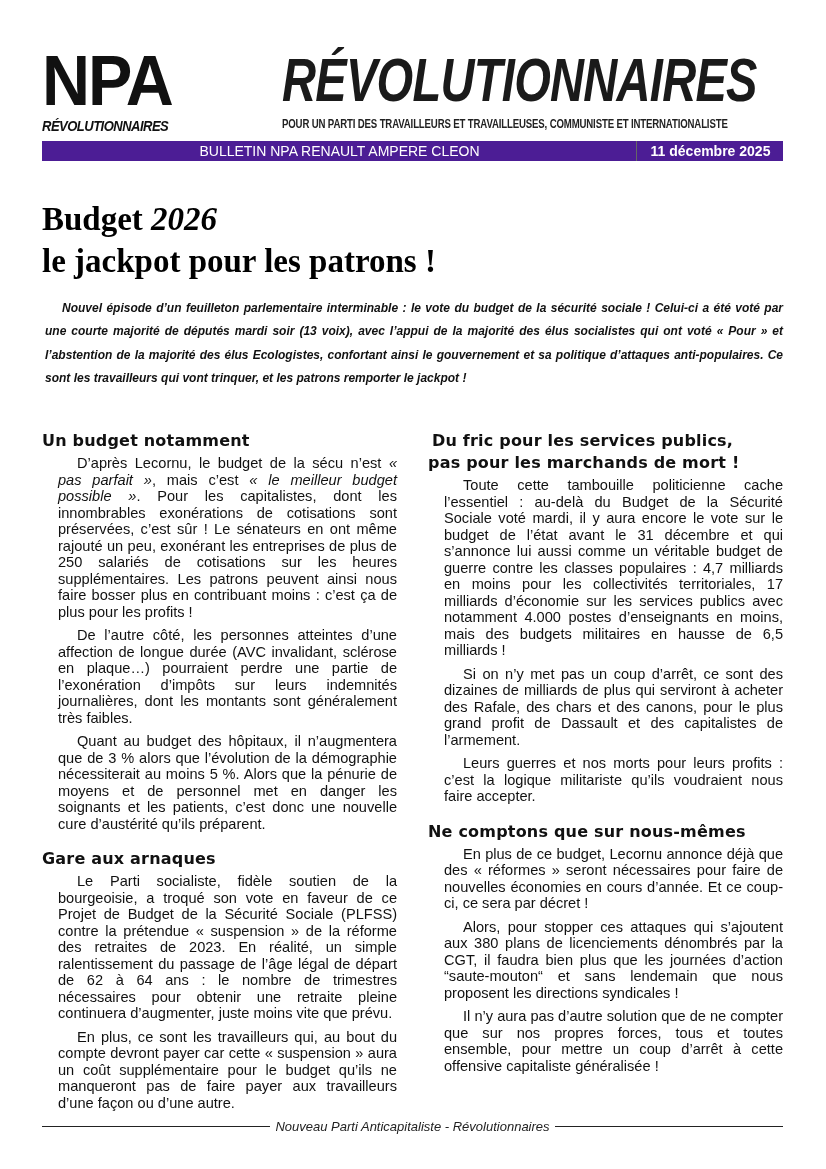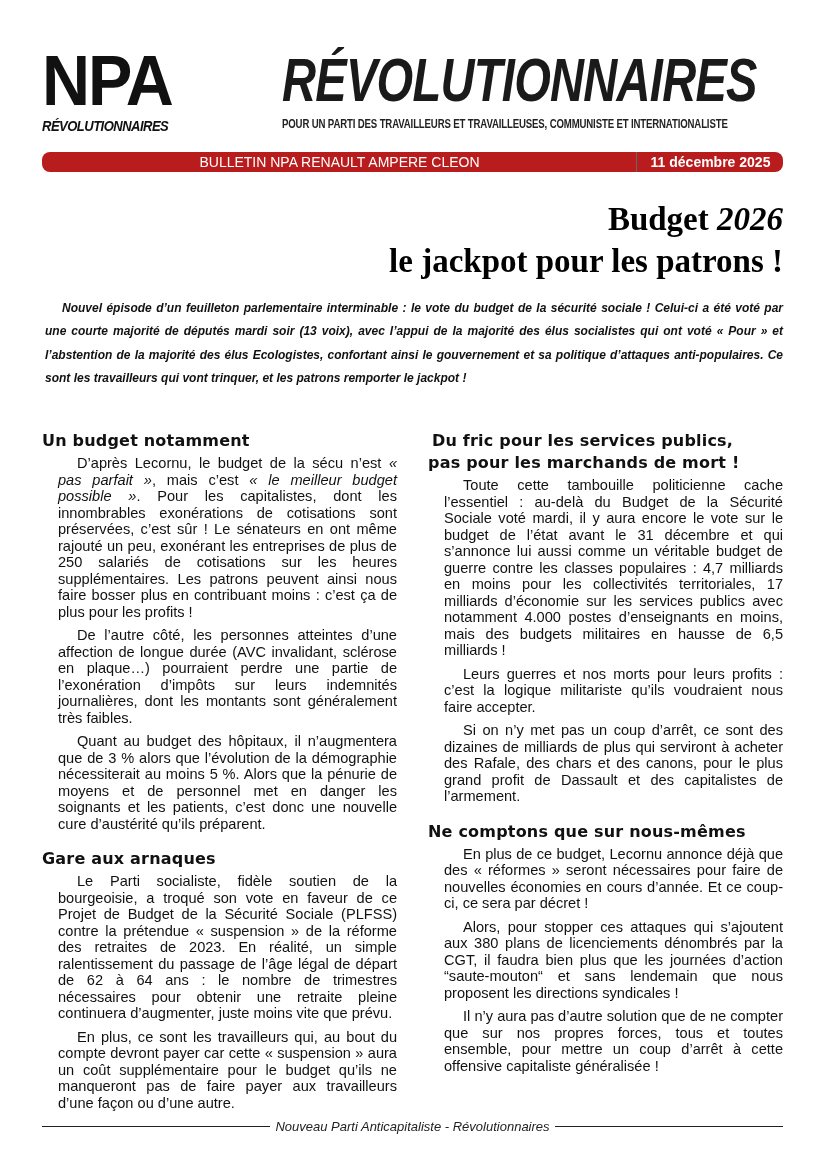--- a/index.html
+++ b/index.html
@@ -9,27 +9,27 @@
     
     .logo-npa { position: absolute; left: 42px; top: 50px; width: 130px; }
     .logo-npa .big { font-family: "Liberation Sans", sans-serif; font-weight: 700; font-size: 70px; line-height: 62px; letter-spacing: -2px; transform: scaleX(0.95); transform-origin: left; color: #111; }
     .logo-npa .small { font-family: "Liberation Sans", sans-serif; font-weight: 700; font-style: italic; font-size: 14.5px; letter-spacing: -0.6px; margin-top: 6px; transform: scaleX(0.9); transform-origin: left; color: #111; white-space: nowrap; }
 
     .masthead { position: absolute; left: 282px; top: 48px; width: 460px; }
     .masthead .title { font-family: "Liberation Sans", sans-serif; font-weight: 700; font-style: italic; font-size: 62px; line-height: 64px; letter-spacing: -1px; transform: scaleX(0.76); transform-origin: left; white-space: nowrap; color: #1a1a1a; }
     .masthead .tagline { font-family: "Liberation Sans", sans-serif; font-weight: 700; font-size: 13px; letter-spacing: -0.2px; margin-top: 4px; transform: scaleX(0.74); transform-origin: left; white-space: nowrap; color: #222; }
 
     
-    .bar { position: absolute; left: 42px; top: 152px; width: 741px; height: 20px; background: #b91c1c; display: flex; align-items: center; border-radius: 8px; }
+    .bar { position: absolute; left: 42px; top: 141px; width: 741px; height: 20px; background: #4c1d95; display: flex; align-items: center; }
     .bar .bulletin { position: absolute; left: 0; width: 595px; text-align: center; color: #fff; font-family: "Liberation Sans", sans-serif; font-size: 14px; line-height: 20px; }
     .bar .sep { position: absolute; left: 594px; top: 0; width: 1px; height: 20px; background: #666; }
     .bar .date { position: absolute; left: 596px; width: 145px; text-align: center; color: #fff; font-family: "Liberation Sans", sans-serif; font-weight: 700; font-size: 14px; line-height: 20px; }
 
     
-    .headline { position: absolute; left: 42px; top: 198px; width: 741px; text-align: right; font-family: "Liberation Serif", serif; font-weight: 700; font-size: 33px; line-height: 42px; color: #000; }
+    .headline { position: absolute; left: 42px; top: 198px; width: 741px; text-align: left; font-family: "Liberation Serif", serif; font-weight: 700; font-size: 33px; line-height: 42px; color: #000; }
     .headline .year { font-style: italic; }
 
     
     .chapo { position: absolute; left: 45px; top: 297px; width: 738px; font-family: "Liberation Sans", sans-serif; font-weight: 700; font-style: italic; font-size: 12px; line-height: 23.4px; text-align: justify; text-indent: 17px; color: #111; margin: 0; }
 
     
     .col { position: absolute; top: 430px; width: 355px; font-family: "Liberation Sans", sans-serif; font-size: 14.6px; line-height: 16.5px; color: #111; }
     .col-left { left: 42px; }
     .col-right { left: 428px; }
     .col h2 { font-family: "DejaVu Sans", sans-serif; font-weight: 700; font-size: 16px; line-height: 22px; margin: 0 0 3px 0; letter-spacing: 0.2px; color: #111; }
@@ -82,22 +82,22 @@
       <h2>Gare aux arnaques</h2>
       <p>Le Parti socialiste, fidèle soutien de la bourgeoisie, a troqué son vote en faveur de ce Projet de Budget de la Sécurité Sociale (PLFSS) contre la prétendue « suspension » de la réforme des retraites de 2023. En réalité, un simple ralentissement du passage de l’âge légal de départ de 62 à 64 ans : le nombre de trimestres nécessaires pour obtenir une retraite pleine continuera d’augmenter, juste moins vite que prévu.</p>
       <p>En plus, ce sont les travailleurs qui, au bout du compte devront payer car cette « suspension » aura un coût supplémentaire pour le budget qu’ils ne manqueront pas de faire payer aux travailleurs d’une façon ou d’une autre.</p>
     </div>
   </div>
 
   <div class="col col-right">
     <div class="sec">
       <h2><span style="padding-left:4px;">Du fric pour les services publics,</span><br><span>pas pour les marchands de mort !</span></h2>
       <p>Toute cette tambouille politicienne cache l’essentiel : au-delà du Budget de la Sécurité Sociale voté mardi, il y aura encore le vote sur le budget de l’état avant le 31 décembre et qui s’annonce lui aussi comme un véritable budget de guerre contre les classes populaires : 4,7 milliards en moins pour les collectivités territoriales, 17 milliards d’économie sur les services publics avec notamment 4.000 postes d’enseignants en moins, mais des budgets militaires en hausse de 6,5 milliards !</p>
+      <p>Si on n’y met pas un coup d’arrêt, ce sont des dizaines de milliards de plus qui serviront à acheter des Rafale, des chars et des canons, pour le plus grand profit de Dassault et des capitalistes de l’armement.</p>
       <p>Leurs guerres et nos morts pour leurs profits : c’est la logique militariste qu’ils voudraient nous faire accepter.</p>
-      <p>Si on n’y met pas un coup d’arrêt, ce sont des dizaines de milliards de plus qui serviront à acheter des Rafale, des chars et des canons, pour le plus grand profit de Dassault et des capitalistes de l’armement.</p>
     </div>
     <div class="sec">
       <h2>Ne comptons que sur nous-mêmes</h2>
       <p>En plus de ce budget, Lecornu annonce déjà que des « réformes » seront nécessaires pour faire de nouvelles économies en cours d’année. Et ce coup-ci, ce sera par décret !</p>
       <p>Alors, pour stopper ces attaques qui s’ajoutent aux 380 plans de licenciements dénombrés par la CGT, il faudra bien plus que les journées d’action “saute-mouton“ et sans lendemain que nous proposent les directions syndicales !</p>
       <p>Il n’y aura pas d’autre solution que de ne compter que sur nos propres forces, tous et toutes ensemble, pour mettre un coup d’arrêt à cette offensive capitaliste généralisée !</p>
     </div>
   </div>
 
   <div class="footer">

